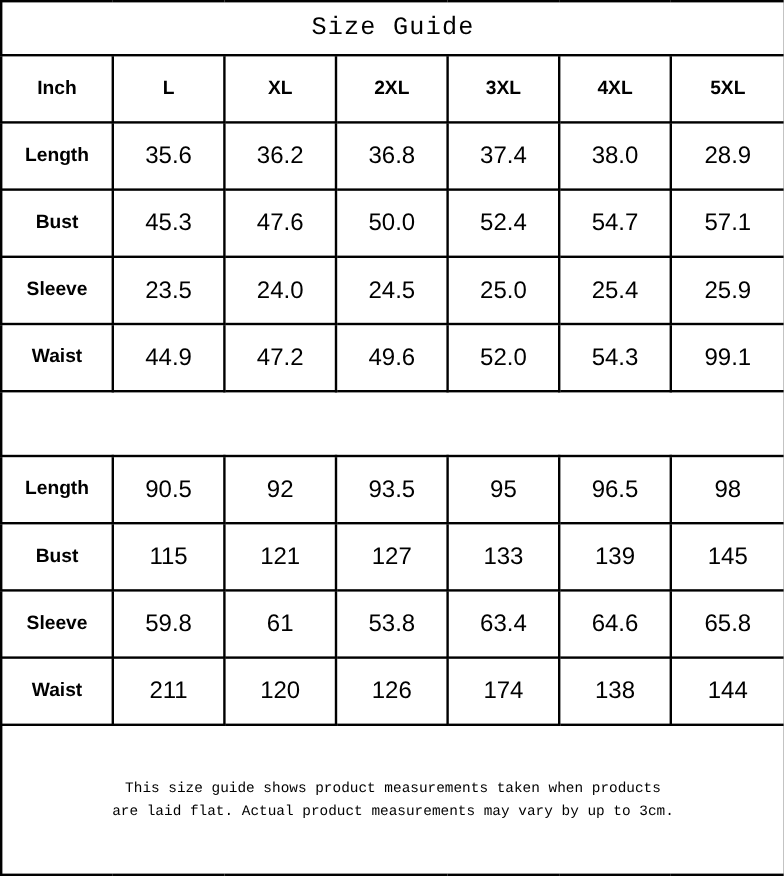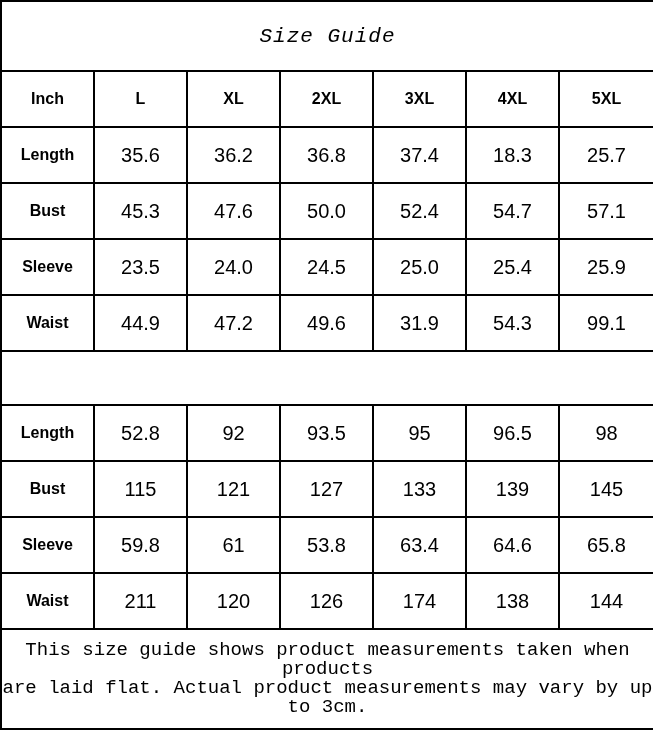--- a/index.html
+++ b/index.html
@@ -20,21 +20,21 @@
   }
   table.size-guide td,
   table.size-guide th {
     border: 2px solid #000000;
     text-align: center;
     vertical-align: middle;
     padding: 0;
     color: #000000;
     overflow: hidden;
   }
-  .r-title  { height: 70px; font-style: italic; }
+  .r-title  { height: 45px; }
   .r        { height: 56px; }
   .r-gap    { height: 54px; }
   .title-cell {
     font-family: "Liberation Mono", "DejaVu Sans Mono", monospace;
     font-size: 21px;
     font-weight: 500;
     letter-spacing: 1px;
   }
   th.unit-cell,
   th.size-cell,
@@ -46,21 +46,21 @@
   td.value-cell {
     font-family: "Liberation Sans", sans-serif;
     font-size: 20px;
     font-weight: normal;
   }
   td.gap-cell {
     
   }
   td.footer-cell {
     font-family: "Liberation Mono", "DejaVu Sans Mono", monospace;
-    font-size: 19px;
+    font-size: 12px;
     font-weight: normal;
     line-height: 19px;
     border-radius: 19px;
   }
 </style>
 </head>
 <body>
 
 <table class="size-guide">
   <colgroup>
@@ -87,22 +87,22 @@
     <th class="size-cell">4XL</th>
     <th class="size-cell">5XL</th>
   </tr>
 
   <tr class="r">
     <th class="rowlabel-cell">Length</th>
     <td class="value-cell">35.6</td>
     <td class="value-cell">36.2</td>
     <td class="value-cell">36.8</td>
     <td class="value-cell">37.4</td>
-    <td class="value-cell">18.3</td>
-    <td class="value-cell">25.7</td>
+    <td class="value-cell">38.0</td>
+    <td class="value-cell">28.9</td>
   </tr>
 
   <tr class="r">
     <th class="rowlabel-cell">Bust</th>
     <td class="value-cell">45.3</td>
     <td class="value-cell">47.6</td>
     <td class="value-cell">50.0</td>
     <td class="value-cell">52.4</td>
     <td class="value-cell">54.7</td>
     <td class="value-cell">57.1</td>
@@ -116,33 +116,33 @@
     <td class="value-cell">25.0</td>
     <td class="value-cell">25.4</td>
     <td class="value-cell">25.9</td>
   </tr>
 
   <tr class="r">
     <th class="rowlabel-cell">Waist</th>
     <td class="value-cell">44.9</td>
     <td class="value-cell">47.2</td>
     <td class="value-cell">49.6</td>
-    <td class="value-cell">31.9</td>
+    <td class="value-cell">52.0</td>
     <td class="value-cell">54.3</td>
     <td class="value-cell">99.1</td>
   </tr>
 
   <tr class="r-gap">
     <td class="gap-cell" colspan="7"></td>
   </tr>
 
 
   <tr class="r">
     <th class="rowlabel-cell">Length</th>
-    <td class="value-cell">52.8</td>
+    <td class="value-cell">90.5</td>
     <td class="value-cell">92</td>
     <td class="value-cell">93.5</td>
     <td class="value-cell">95</td>
     <td class="value-cell">96.5</td>
     <td class="value-cell">98</td>
   </tr>
 
   <tr class="r">
     <th class="rowlabel-cell">Bust</th>
     <td class="value-cell">115</td>

